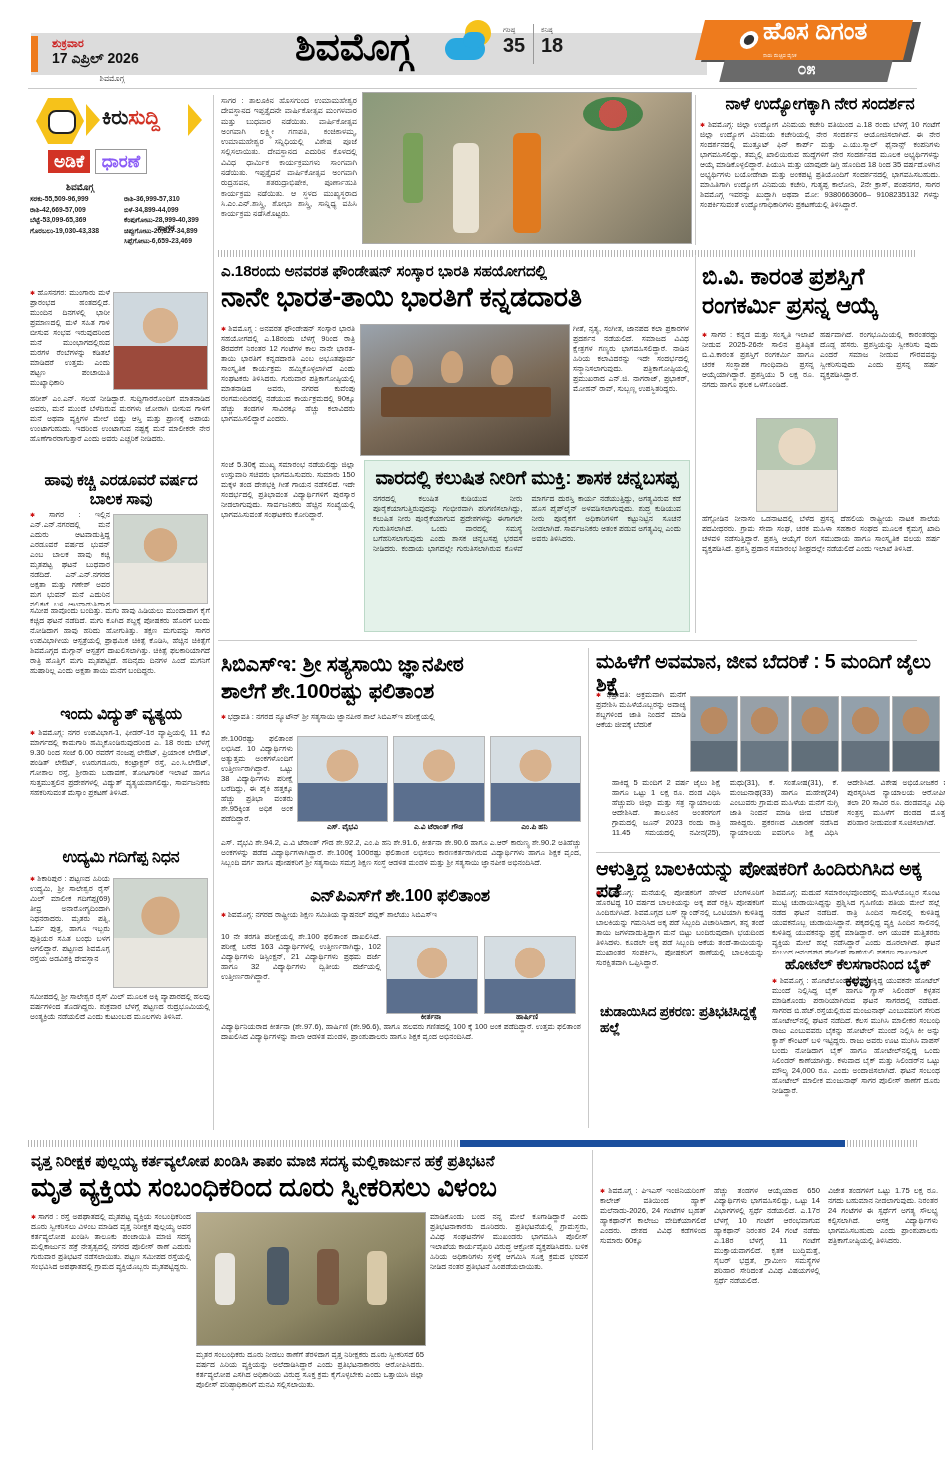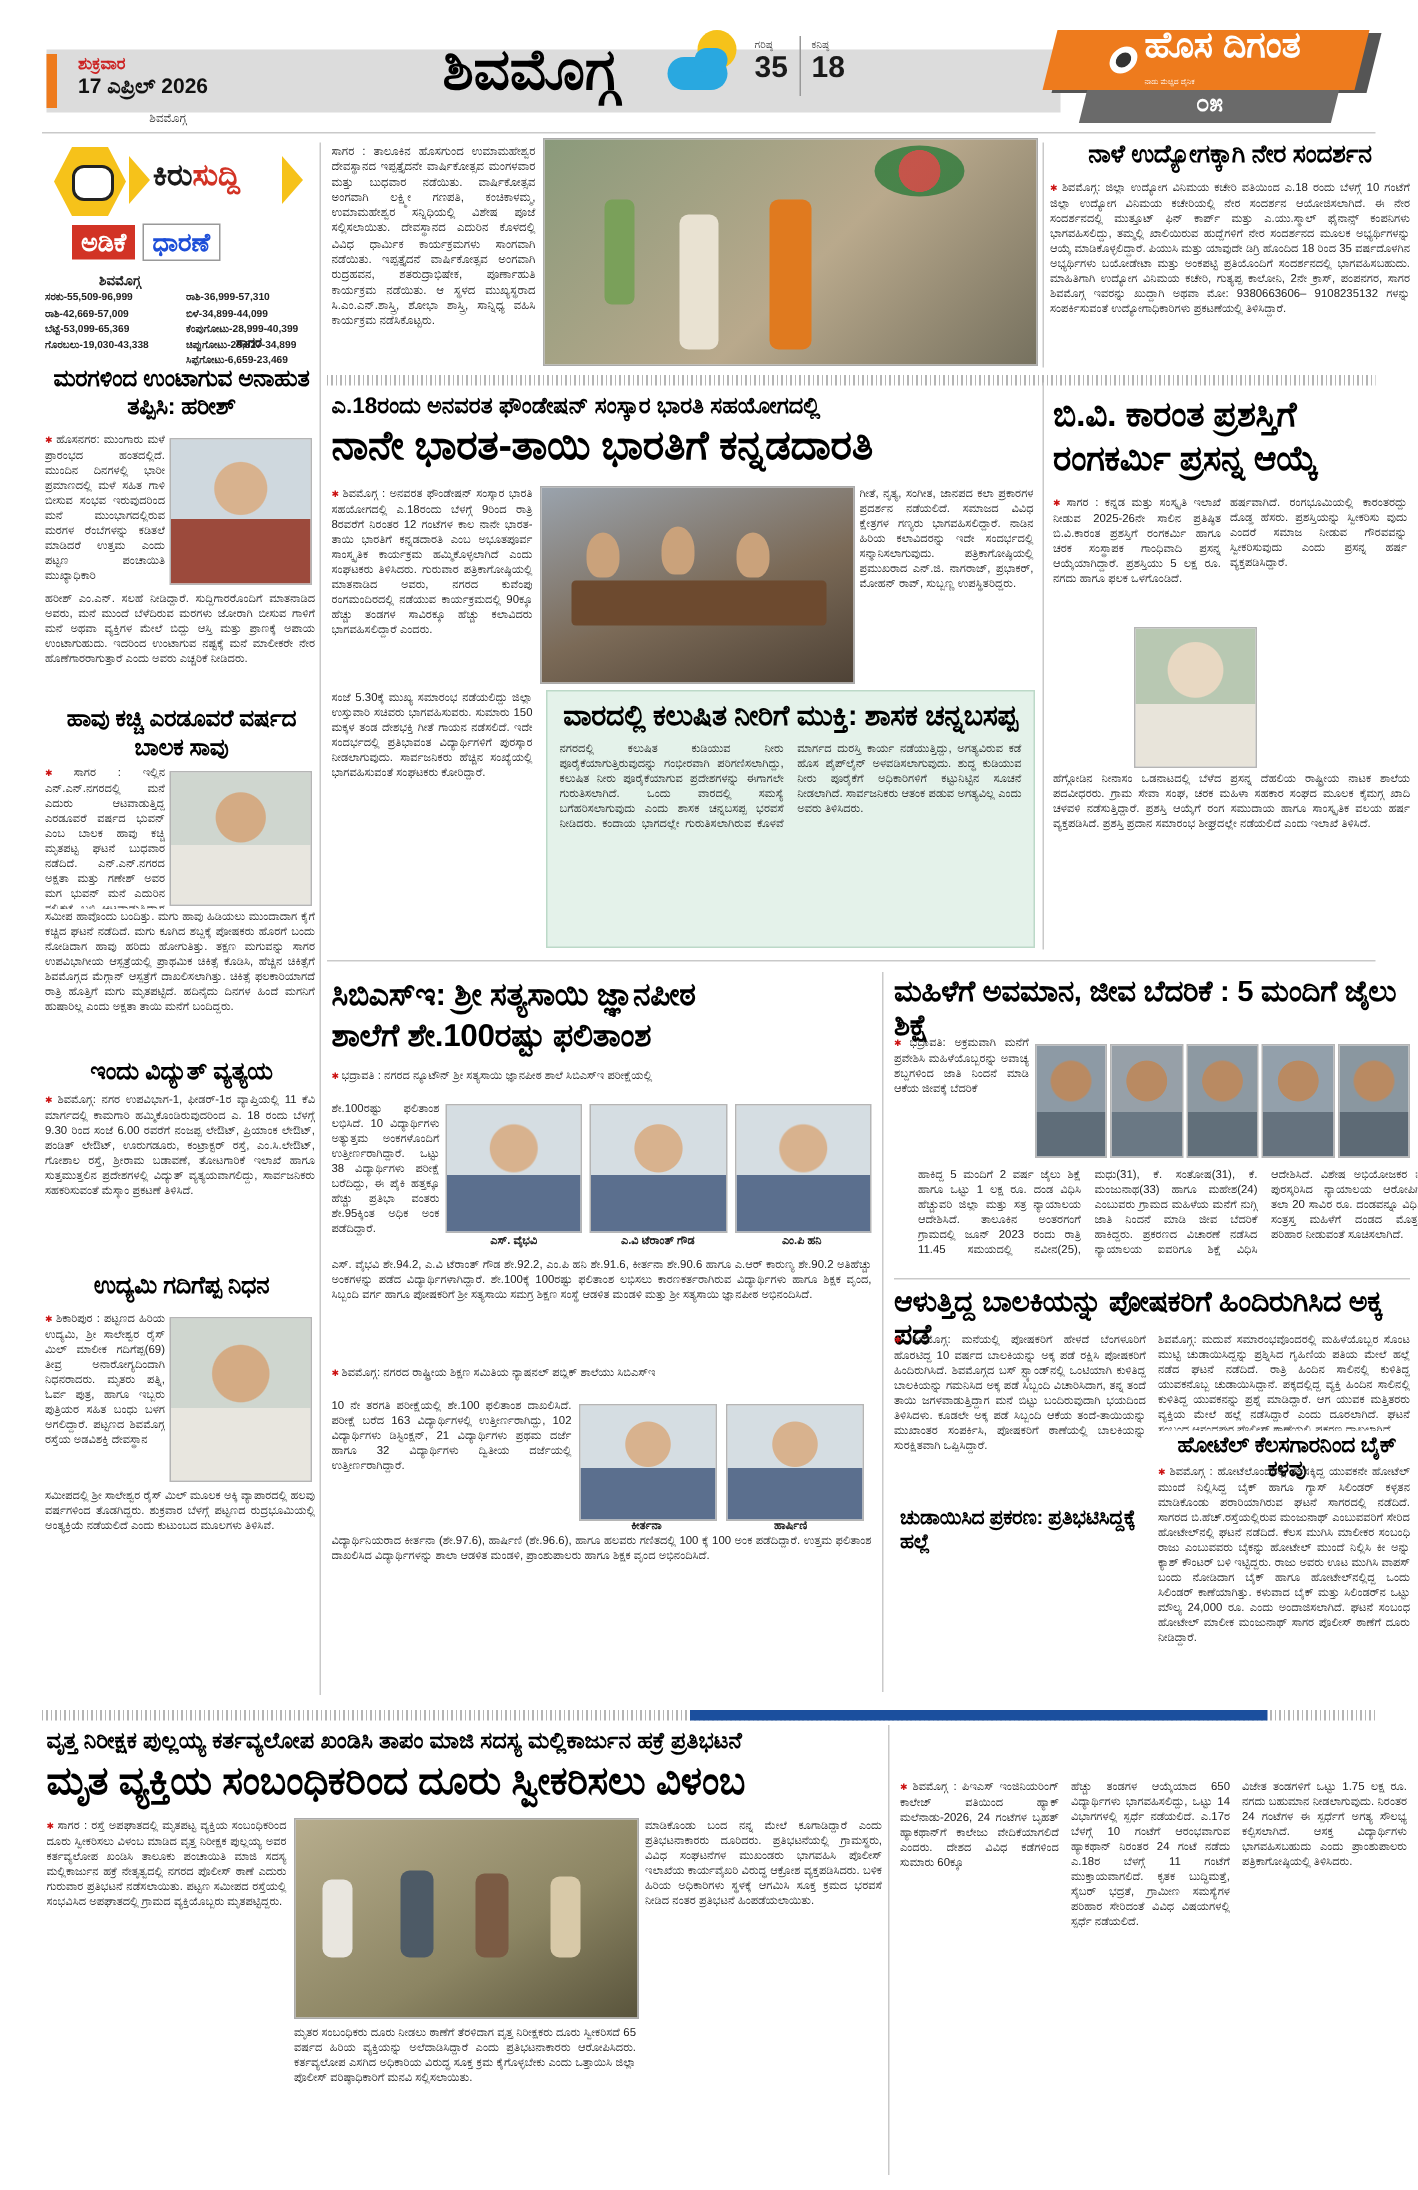--- a/index.html
+++ b/index.html
@@ -84,39 +84,38 @@
     </div>
     <div class="abs" style="left:50px;top:6px;width:0;height:0;border-top:16px solid transparent;border-bottom:16px solid transparent;border-left:14px solid #f6c21a;"></div>
     <div class="abs" style="left:66px;top:8px;font-size:20px;font-weight:bold;">
       <span>ಕಿರು</span><span style="color:#d23325;">ಸುದ್ದಿ</span>
     </div>
     <div class="abs" style="left:152px;top:6px;width:0;height:0;border-top:16px solid transparent;border-bottom:16px solid transparent;border-left:14px solid #f6c21a;"></div>
   </div>
 
   <div class="abs" style="left:48px;top:152px;">
     <span style="background:#d23325;color:#fff;font-weight:bold;font-size:17px;padding:2px 6px;">ಅಡಿಕೆ</span>
-    <span style="border:1px solid #999;color:#1d4ed8;font-weight:bold;font-size:17px;padding:2px 6px;">ಧಾರಣೆ</span>
+    <span style="border:1px solid #999;color:#8b5cf6;font-weight:bold;font-size:17px;padding:2px 6px;">ಧಾರಣೆ</span>
   </div>
   <div class="abs rates-h" style="left:40px;top:182px;width:80px;">ಶಿವಮೊಗ್ಗ</div>
   <div class="abs rates-h" style="left:126px;top:182px;width:80px;margin-top:41px;">ಸಾಗರ</div>
   <div class="abs rates" style="left:30px;top:194px;width:92px;">
     <div>ಸರಕು-55,509-96,999</div>
     <div>ರಾಶಿ-42,669-57,009</div>
     <div>ಬೆಟ್ಟೆ-53,099-65,369</div>
     <div>ಗೊರಬಲು-19,030-43,338</div>
   </div>
   <div class="abs rates" style="left:124px;top:194px;width:88px;">
     <div>ರಾಶಿ-36,999-57,310</div>
     <div>ಬಿಳೆ-34,899-44,099</div>
     <div>ಕೆಂಪುಗೋಟು-28,999-40,399</div>
     <div>ಚಿಪ್ಪುಗೋಟು-20,827-34,899</div>
     <div>ಸಿಪ್ಪೆಗೋಟು-6,659-23,469</div>
   </div>
 
-  <div class="abs hl" style="left:32px;top:243px;width:178px;font-size:15.5px;text-align:center;line-height:1.25;">ಮರಗಳಿಂದ ಉಂಟಾಗುವ ಅನಾಹುತ ತಪ್ಪಿಸಿ: ಹರೀಶ್</div>
   <div class="abs portrait" style="left:113px;top:292px;width:93px;height:96px;"></div>
   <div class="abs body star" style="left:30px;top:288px;width:80px;height:104px;">ಹೊಸನಗರ: ಮುಂಗಾರು ಮಳೆ ಪ್ರಾರಂಭದ ಹಂತದಲ್ಲಿದೆ. ಮುಂದಿನ ದಿನಗಳಲ್ಲಿ ಭಾರೀ ಪ್ರಮಾಣದಲ್ಲಿ ಮಳೆ ಸಹಿತ ಗಾಳಿ ಬೀಸುವ ಸಂಭವ ಇರುವುದರಿಂದ ಮನೆ ಮುಂಭಾಗದಲ್ಲಿರುವ ಮರಗಳ ರೆಂಬೆಗಳನ್ನು ಕಡಿತಲೆ ಮಾಡಿದರೆ ಉತ್ತಮ ಎಂದು ಪಟ್ಟಣ ಪಂಚಾಯಿತಿ ಮುಖ್ಯಾಧಿಕಾರಿ</div>
   <div class="abs body" style="left:30px;top:394px;width:180px;height:72px;">ಹರೀಶ್ ಎಂ.ಎನ್. ಸಲಹೆ ನೀಡಿದ್ದಾರೆ. ಸುದ್ದಿಗಾರರೊಂದಿಗೆ ಮಾತನಾಡಿದ ಅವರು, ಮನೆ ಮುಂದೆ ಬೆಳೆದಿರುವ ಮರಗಳು ಜೋರಾಗಿ ಬೀಸುವ ಗಾಳಿಗೆ ಮನೆ ಅಥವಾ ವ್ಯಕ್ತಿಗಳ ಮೇಲೆ ಬಿದ್ದು ಆಸ್ತಿ ಮತ್ತು ಪ್ರಾಣಕ್ಕೆ ಅಪಾಯ ಉಂಟಾಗುಹುದು. ಇದರಿಂದ ಉಂಟಾಗುವ ನಷ್ಟಕ್ಕೆ ಮನೆ ಮಾಲೀಕರೇ ನೇರ ಹೊಣೆಗಾರರಾಗುತ್ತಾರೆ ಎಂದು ಅವರು ಎಚ್ಚರಿಕೆ ನೀಡಿದರು.</div>
 
   <div class="abs hl" style="left:32px;top:470px;width:178px;font-size:15.5px;text-align:center;line-height:1.25;">ಹಾವು ಕಚ್ಚಿ ಎರಡೂವರೆ ವರ್ಷದ ಬಾಲಕ ಸಾವು</div>
   <div class="abs portrait white" style="left:113px;top:514px;width:93px;height:88px;"></div>
   <div class="abs body star" style="left:30px;top:510px;width:80px;height:96px;">ಸಾಗರ : ಇಲ್ಲಿನ ಎನ್.ಎನ್.ನಗರದಲ್ಲಿ ಮನೆ ಎದುರು ಆಟವಾಡುತ್ತಿದ್ದ ಎರಡೂವರೆ ವರ್ಷದ ಭುವನ್ ಎಂಬ ಬಾಲಕ ಹಾವು ಕಚ್ಚಿ ಮೃತಪಟ್ಟ ಘಟನೆ ಬುಧವಾರ ನಡೆದಿದೆ. ಎನ್.ಎನ್.ನಗರದ ಅಕ್ಷತಾ ಮತ್ತು ಗಣೇಶ್ ಅವರ ಮಗ ಭುವನ್ ಮನೆ ಎದುರಿನ ನಲ್ಲಿಕಟ್ಟೆ ಬಳಿ ಆಟವಾಡುತ್ತಿದ್ದಾಗ ಮಗುವಿನ</div>
   <div class="abs body" style="left:30px;top:606px;width:180px;height:94px;">ಸಮೀಪ ಹಾವೊಂದು ಬಂದಿತ್ತು. ಮಗು ಹಾವು ಹಿಡಿಯಲು ಮುಂದಾದಾಗ ಕೈಗೆ ಕಚ್ಚಿದ ಘಟನೆ ನಡೆದಿದೆ. ಮಗು ಕೂಗಿದ ಶಬ್ದಕ್ಕೆ ಪೋಷಕರು ಹೊರಗೆ ಬಂದು ನೋಡಿದಾಗ ಹಾವು ಹರಿದು ಹೋಗುತಿತ್ತು. ತಕ್ಷಣ ಮಗುವನ್ನು ಸಾಗರ ಉಪವಿಭಾಗೀಯ ಆಸ್ಪತ್ರೆಯಲ್ಲಿ ಪ್ರಾಥಮಿಕ ಚಿಕಿತ್ಸೆ ಕೊಡಿಸಿ, ಹೆಚ್ಚಿನ ಚಿಕಿತ್ಸೆಗೆ ಶಿವಮೊಗ್ಗದ ಮೆಗ್ಗಾನ್ ಆಸ್ಪತ್ರೆಗೆ ದಾಖಲಿಸಲಾಗಿತ್ತು. ಚಿಕಿತ್ಸೆ ಫಲಕಾರಿಯಾಗದೆ ರಾತ್ರಿ ಹೊತ್ತಿಗೆ ಮಗು ಮೃತಪಟ್ಟಿದೆ. ಹದಿನೈದು ದಿನಗಳ ಹಿಂದೆ ಮಗನಿಗೆ ಹುಷಾರಿಲ್ಲ ಎಂದು ಅಕ್ಷತಾ ತಾಯಿ ಮನೆಗೆ ಬಂದಿದ್ದರು.</div>
 
   <div class="abs hl" style="left:32px;top:705px;width:178px;font-size:16px;text-align:center;">ಇಂದು ವಿದ್ಯುತ್ ವ್ಯತ್ಯಯ</div>
@@ -186,20 +185,21 @@
     <div class="portrait blue" style="width:91px;height:84px;"></div>
     <div class="portrait blue" style="width:91px;height:84px;"></div>
   </div>
   <div class="abs" style="left:297px;top:822px;width:284px;display:flex;gap:5px;">
     <div class="caption-name" style="width:91px;">ಎಸ್. ವೈಭವಿ</div>
     <div class="caption-name" style="width:91px;">ಎ.ವಿ ಟೆರಾಂತ್ ಗೌಡ</div>
     <div class="caption-name" style="width:91px;">ಎಂ.ಪಿ ಹನಿ</div>
   </div>
   <div class="abs body" style="left:221px;top:838px;width:360px;height:44px;">ಎಸ್. ವೈಭವಿ ಶೇ.94.2, ಎ.ವಿ ಟೆರಾಂತ್ ಗೌಡ ಶೇ.92.2, ಎಂ.ಪಿ ಹನಿ ಶೇ.91.6, ಕೀರ್ತನಾ ಶೇ.90.6 ಹಾಗೂ ಎ.ಆರ್ ಕಾರುಣ್ಯ ಶೇ.90.2 ಅತಿಹೆಚ್ಚು ಅಂಕಗಳನ್ನು ಪಡೆದ ವಿದ್ಯಾರ್ಥಿಗಳಾಗಿದ್ದಾರೆ. ಶೇ.100ಕ್ಕೆ 100ರಷ್ಟು ಫಲಿತಾಂಶ ಲಭಿಸಲು ಕಾರಣಕರ್ತರಾಗಿರುವ ವಿದ್ಯಾರ್ಥಿಗಳು ಹಾಗೂ ಶಿಕ್ಷಕ ವೃಂದ, ಸಿಬ್ಬಂದಿ ವರ್ಗ ಹಾಗೂ ಪೋಷಕರಿಗೆ ಶ್ರೀ ಸತ್ಯಸಾಯಿ ಸಮಗ್ರ ಶಿಕ್ಷಣ ಸಂಸ್ಥೆ ಆಡಳಿತ ಮಂಡಳಿ ಮತ್ತು ಶ್ರೀ ಸತ್ಯಸಾಯಿ ಜ್ಞಾನಪೀಠ ಅಭಿನಂದಿಸಿದೆ.</div>
 
+  <div class="abs hl" style="left:250px;top:886px;width:300px;font-size:17px;text-align:center;">ಎನ್‌ಪಿಎಸ್‌ಗೆ ಶೇ.100 ಫಲಿತಾಂಶ</div>
   <div class="abs body star" style="left:221px;top:910px;width:360px;height:22px;">ಶಿವಮೊಗ್ಗ: ನಗರದ ರಾಷ್ಟ್ರೀಯ ಶಿಕ್ಷಣ ಸಮಿತಿಯ ನ್ಯಾಷನಲ್ ಪಬ್ಲಿಕ್ ಶಾಲೆಯು ಸಿಬಿಎಸ್ಇ</div>
   <div class="abs body" style="left:221px;top:932px;width:160px;height:86px;">10 ನೇ ತರಗತಿ ಪರೀಕ್ಷೆಯಲ್ಲಿ ಶೇ.100 ಫಲಿತಾಂಶ ದಾಖಲಿಸಿದೆ. ಪರೀಕ್ಷೆ ಬರೆದ 163 ವಿದ್ಯಾರ್ಥಿಗಳಲ್ಲಿ ಉತ್ತೀರ್ಣರಾಗಿದ್ದು, 102 ವಿದ್ಯಾರ್ಥಿಗಳು ಡಿಸ್ಟಿಂಕ್ಷನ್, 21 ವಿದ್ಯಾರ್ಥಿಗಳು ಪ್ರಥಮ ದರ್ಜೆ ಹಾಗೂ 32 ವಿದ್ಯಾರ್ಥಿಗಳು ದ್ವಿತೀಯ ದರ್ಜೆಯಲ್ಲಿ ಉತ್ತೀರ್ಣರಾಗಿದ್ದಾರೆ.</div>
   <div class="abs" style="left:386px;top:936px;width:190px;display:flex;gap:6px;">
     <div class="portrait blue" style="width:90px;height:76px;"></div>
     <div class="portrait blue" style="width:90px;height:76px;"></div>
   </div>
   <div class="abs" style="left:386px;top:1012px;width:190px;display:flex;gap:6px;">
     <div class="caption-name" style="width:90px;">ಕೀರ್ತನಾ</div>
     <div class="caption-name" style="width:90px;">ಹಾರ್ಷಿಣಿ</div>
   </div>

